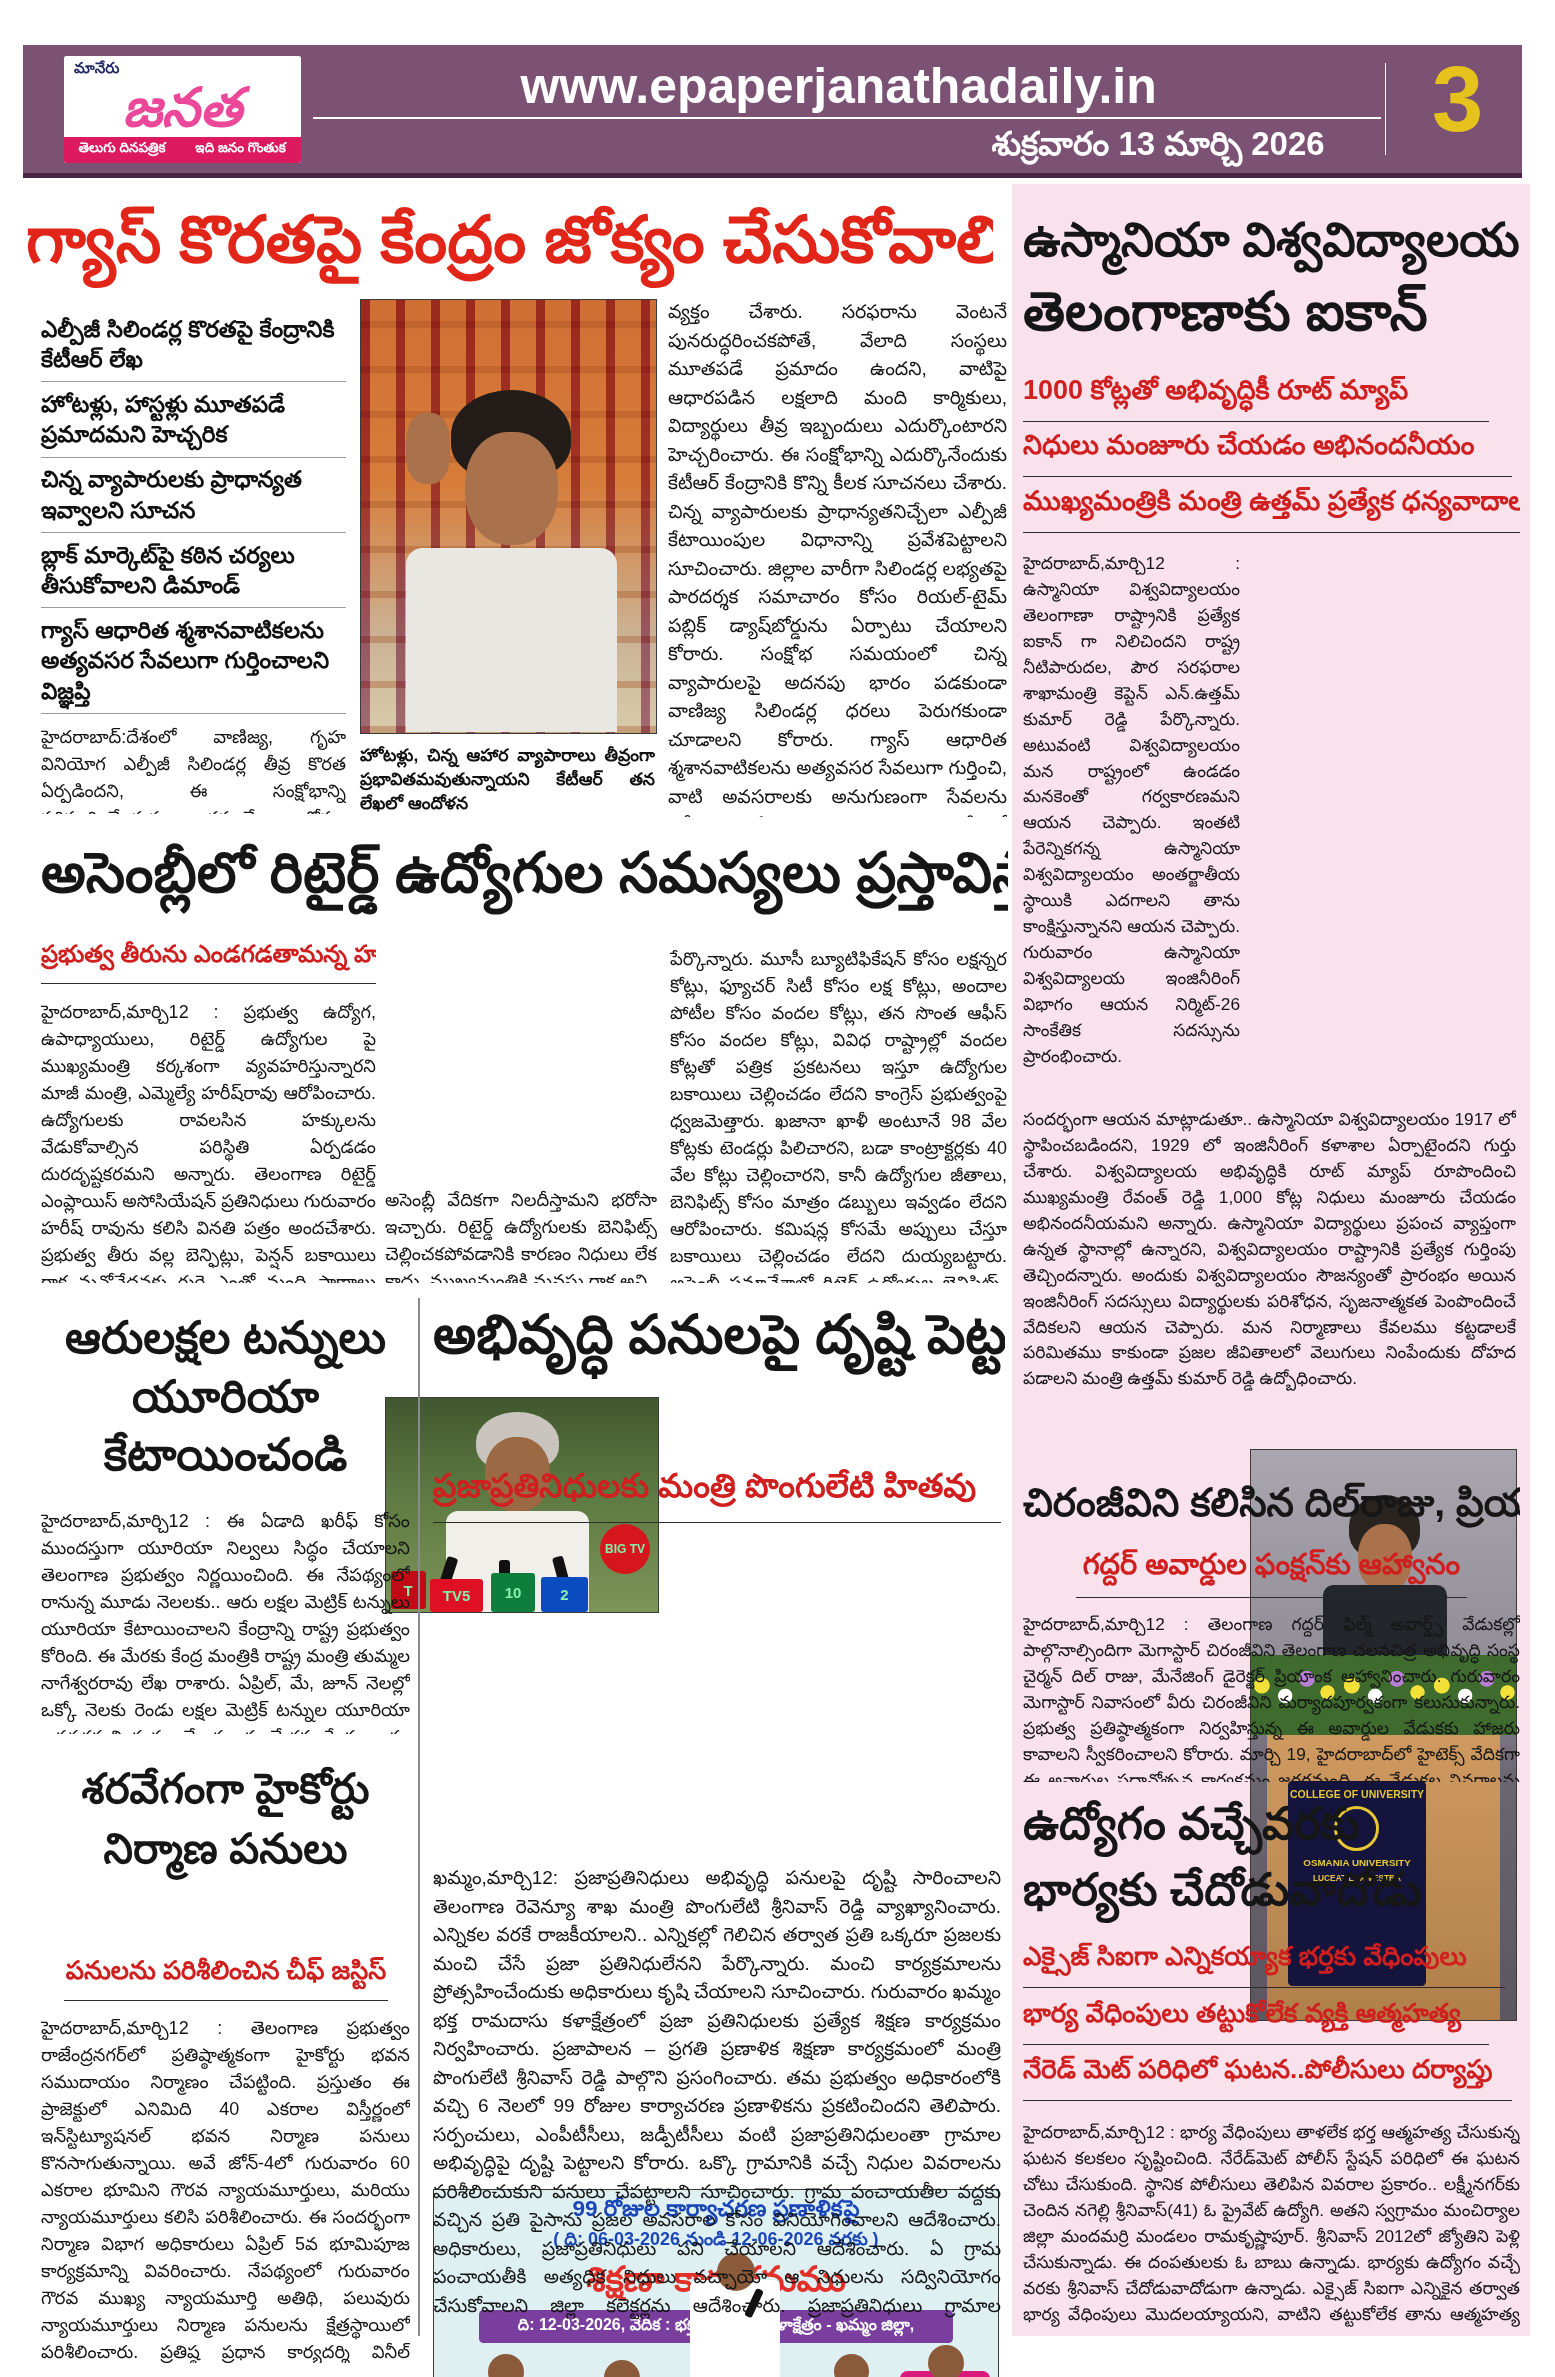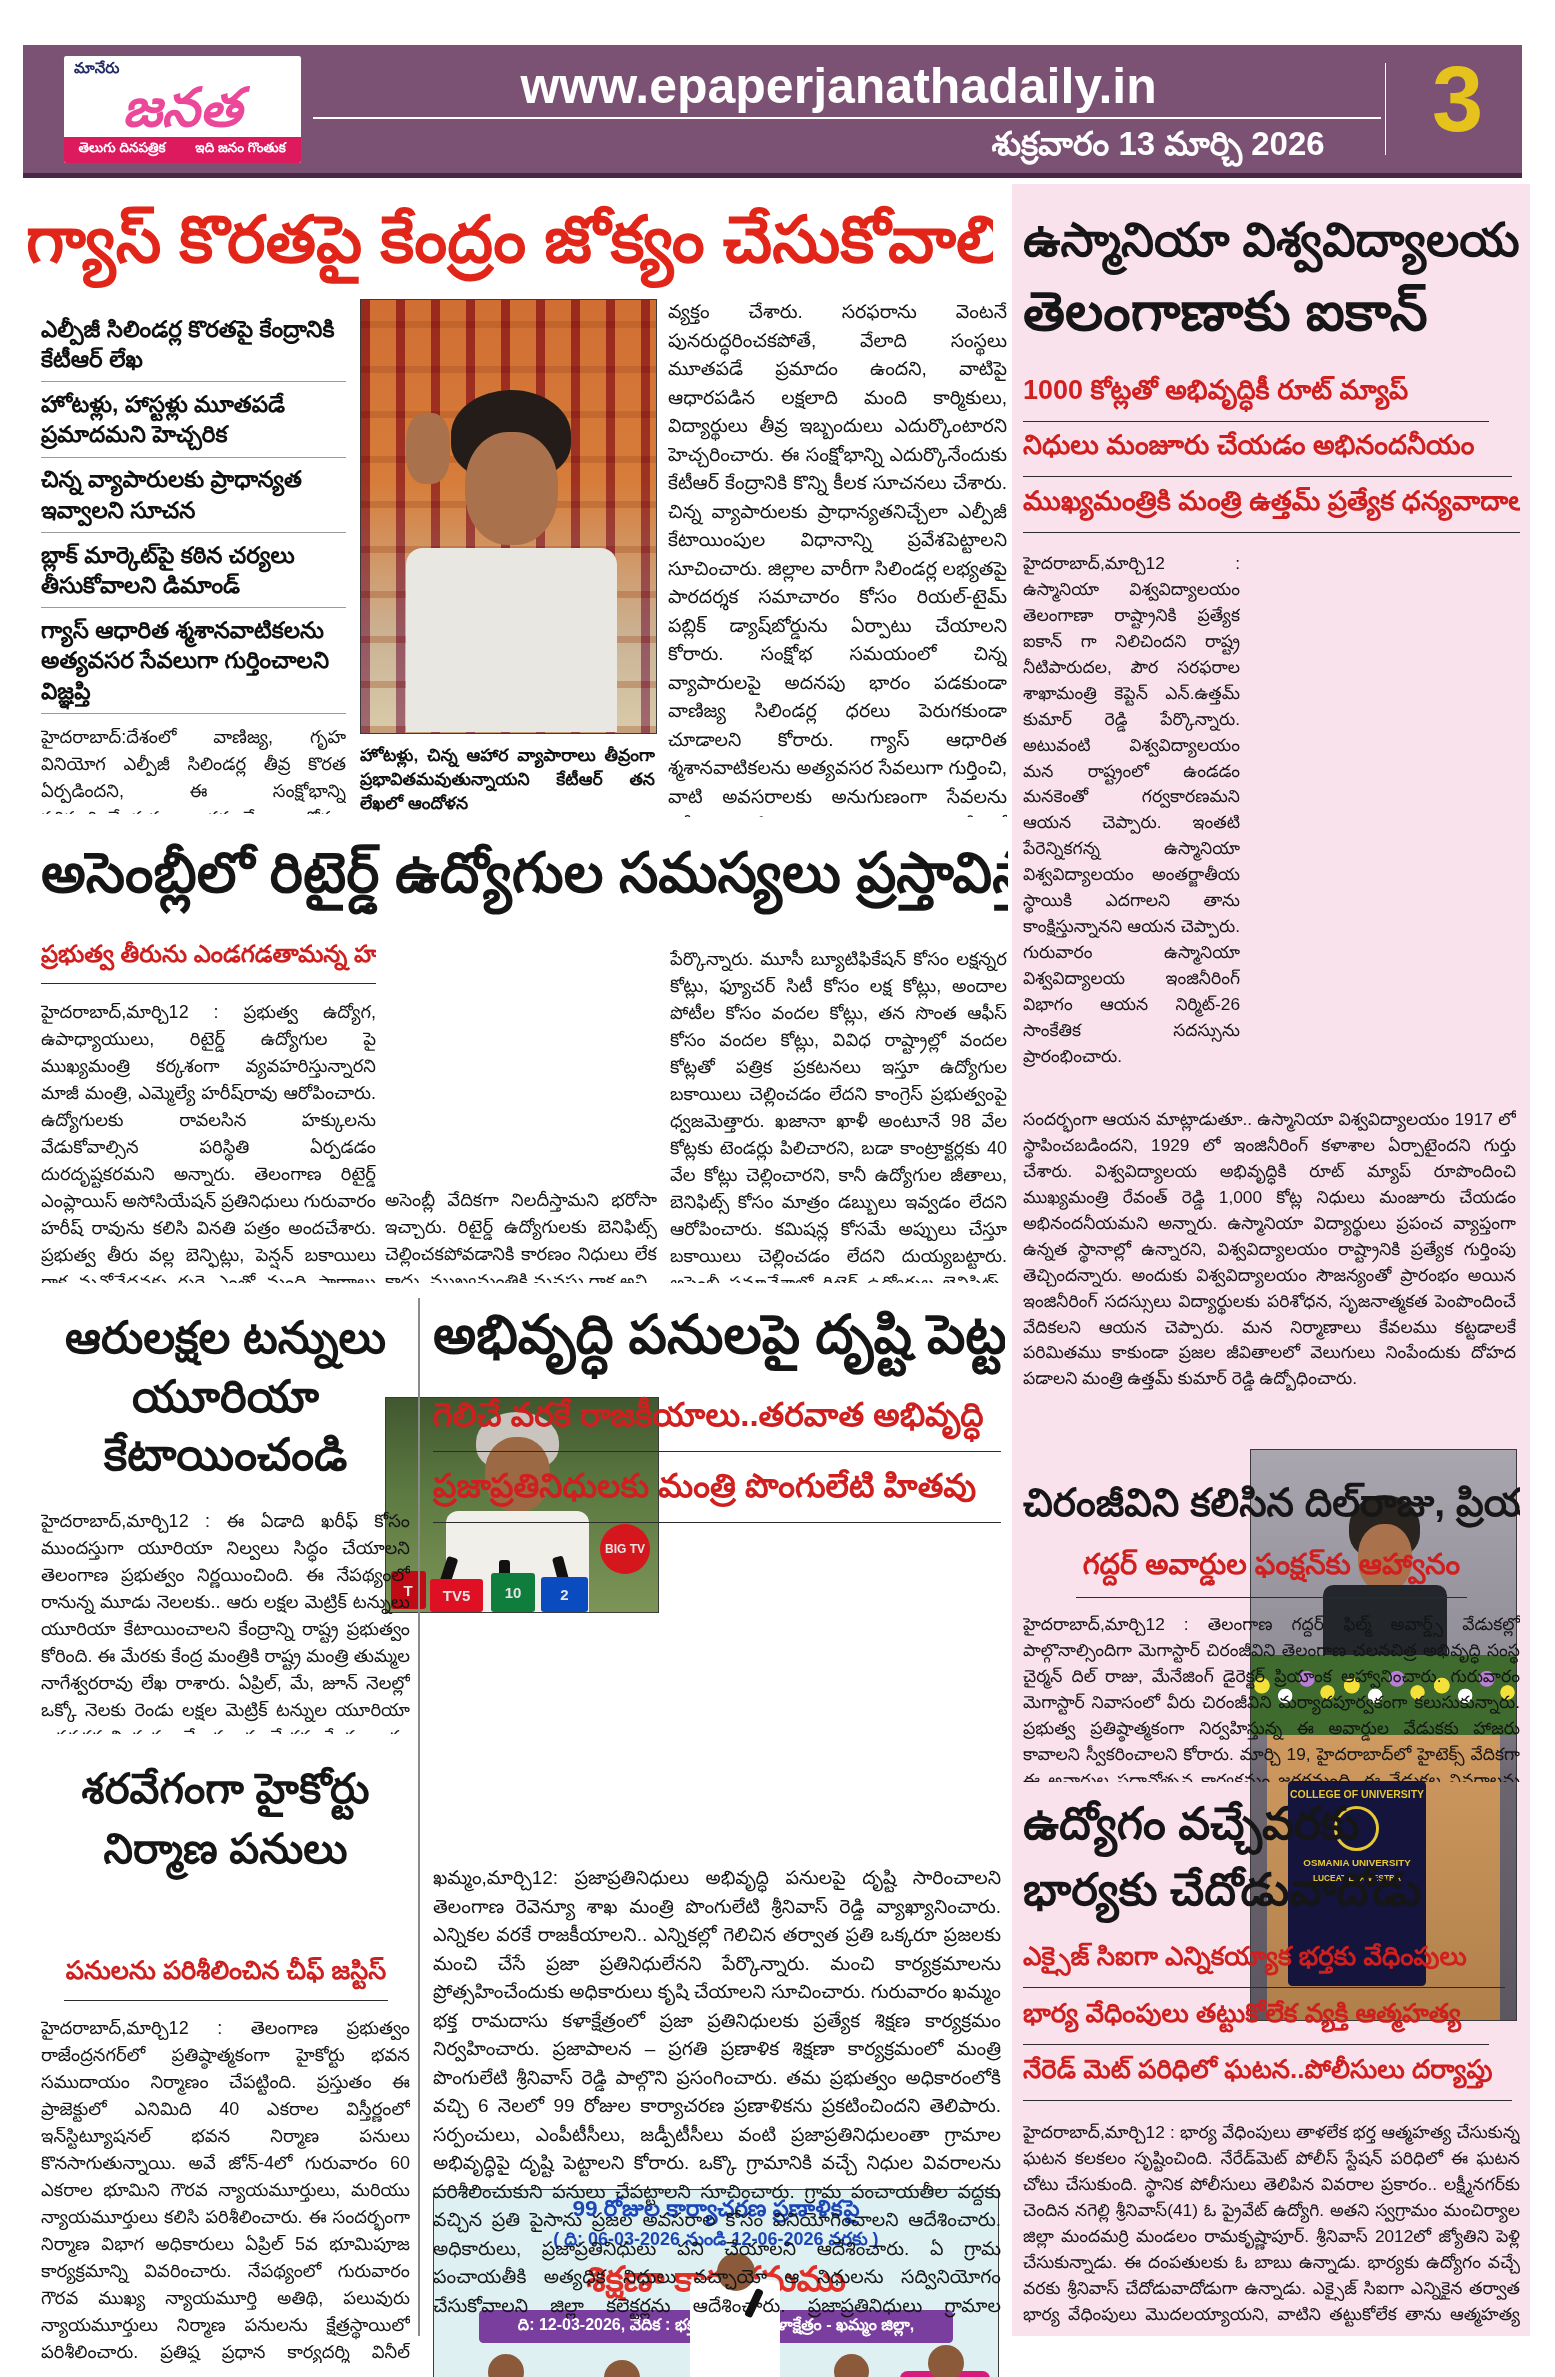--- a/index.html
+++ b/index.html
@@ -29,21 +29,21 @@
   .vline{background:#ffffff;}
   .hline{background:#ffffff;}
   .col-rule{background:#8a8a8a;}
   
   .ph-ktr{background:linear-gradient(180deg,#c2452c 0%,#cc5b37 42%,#b9aec2 78%,#cfd4e2 100%);position:relative;}
   .ph-ktr .lattice{position:absolute;inset:0;
       background:repeating-linear-gradient(90deg,rgba(122,18,18,.55) 0 9px,rgba(235,188,64,.35) 9px 35px),
                  repeating-linear-gradient(0deg,rgba(122,18,18,.35) 0 7.5px,rgba(0,0,0,0) 7.5px 45px);}
   .shape{position:absolute;}
   .ph-harish{background:linear-gradient(180deg,#41572f 0%,#5d7a42 45%,#7d9457 100%);position:relative;}
-  .mic-flag{position:absolute;color:#e5e5e5;font-weight:800;font-size:15px;display:flex;
+  .mic-flag{position:absolute;color:#86efac;font-weight:800;font-size:15px;display:flex;
             align-items:center;justify-content:center;border-radius:3px;}
   .mic-rod{position:absolute;background:#111;border-radius:3px;}
   .ph-train{background:#dff0f2;position:relative;}
   .train-line1{position:absolute;top:6px;left:0;right:0;text-align:center;color:#1b46b8;font-weight:800;font-size:22.6px;}
   .train-line2{position:absolute;top:39px;left:0;right:0;text-align:center;color:#1b46b8;font-weight:700;font-size:18px;}
   .train-banner{position:absolute;top:69px;left:0;right:0;text-align:center;color:#e03028;font-weight:800;font-size:35px;}
   .train-strip{position:absolute;top:120px;left:45px;right:45px;height:33px;background:#7a3f9e;border-radius:4.5px;
                color:#ffffff;font-weight:700;font-size:16px;display:flex;align-items:center;justify-content:center;}
   .person{position:absolute;border-radius:7.5px 7.5px 0 0;}
   .head{position:absolute;border-radius:50%;background:#8a5a3b;}
@@ -132,21 +132,20 @@
   <div class="abs headline-blk" style="left:41px;top:1309px;width:369px;font-size:45px;text-align:center;line-height:1.3;">ఆరులక్షల టన్నులు యూరియా కేటాయించండి</div>
   <div class="abs body-text" style="left:41px;top:1508px;width:369px;height:226px;">హైదరాబాద్,మార్చి12 : ఈ ఏడాది ఖరీఫ్ కోసం ముందస్తుగా యూరియా నిల్వలు సిద్ధం చేయాలని తెలంగాణ ప్రభుత్వం నిర్ణయించింది. ఈ నేపథ్యంలో రానున్న మూడు నెలలకు.. ఆరు లక్షల మెట్రిక్ టన్నులు యూరియా కేటాయించాలని కేంద్రాన్ని రాష్ట్ర ప్రభుత్వం కోరింది. ఈ మేరకు కేంద్ర మంత్రికి రాష్ట్ర మంత్రి తుమ్మల నాగేశ్వరరావు లేఖ రాశారు. ఏప్రిల్, మే, జూన్ నెలల్లో ఒక్కో నెలకు రెండు లక్షల మెట్రిక్ టన్నుల యూరియా అవసరమని స్పష్టం చేశారు. ఈ మేరకు కేంద్రం రాష్ట్ర మంత్రి తుమ్మల ఈ రాసిన లేఖ రాష్ట్ర వ్యవసాయ అవసరాలను స్పష్టం చేసింది. ఈ మేరకు కేంద్రం మంత్రికి రాష్ట్ర మంత్రి తుమ్మల లేఖను హైదరాబాద్‌లో విడుదల చేశారు. ఖరీఫ్ సీజన్ రాష్ట్రానికి 50 వేల టన్నుల ఫారంద నిల్వలు మాత్రమే అంది అవకాశం ఉంటాయని. తెలంగాణలో 70 శాతం పంటలు ఖరీఫ్ సీజన్‌లోనే సాగవుతాయని లేఖలో తెలిపారు. జూలై, ఆగస్టులో యూరియా డిమాండ్ గరిష్ఠంగా పెరిగే అవకాశం ఉందని వివరించారు. జూలై నాటికి 3 లక్షల మెట్రిక్ టన్నుల నిల్వలు అవసరమవుతాయని తెలిపారు. ఎరువుల పంపిణీలో ఇబ్బందులు రాకుండా యాప్ ద్వారా తీసుకొచ్చిన విధానాన్ని మంత్రి తుమ్మల నాగేశ్వరరావు గుర్తు చేశారు.</div>
 
   <div class="abs headline-blk" style="left:41px;top:1759px;width:369px;font-size:42px;text-align:center;line-height:1.42;">శరవేగంగా హైకోర్టు నిర్మాణ పనులు</div>
   <div class="abs sub-red" style="left:64px;top:1956px;width:324px;font-size:25.6px;text-align:center;">పనులను పరిశీలించిన చీఫ్ జస్టిస్</div>
   <div class="abs body-text" style="left:41px;top:2015px;width:369px;height:348px;">హైదరాబాద్,మార్చి12 : తెలంగాణ ప్రభుత్వం రాజేంద్రనగర్‌లో ప్రతిష్ఠాత్మకంగా హైకోర్టు భవన సముదాయం నిర్మాణం చేపట్టింది. ప్రస్తుతం ఈ ప్రాజెక్టులో ఎనిమిది 40 ఎకరాల విస్తీర్ణంలో ఇన్‌స్టిట్యూషనల్ భవన నిర్మాణ పనులు కొనసాగుతున్నాయి. అవే జోన్-4లో గురువారం 60 ఎకరాల భూమిని గౌరవ న్యాయమూర్తులు, మరియు న్యాయమూర్తులు కలిసి పరిశీలించారు. ఈ సందర్భంగా నిర్మాణ విభాగ అధికారులు ఏప్రిల్ 5వ భూమిపూజ కార్యక్రమాన్ని వివరించారు. నేపథ్యంలో గురువారం గౌరవ ముఖ్య న్యాయమూర్తి అతిథి, పలువురు న్యాయమూర్తులు నిర్మాణ పనులను క్షేత్రస్థాయిలో పరిశీలించారు. ప్రతిష్ఠ ప్రధాన కార్యదర్శి వినీల్ తదితరులు ఈ పర్యటనలో పాల్గొన్నారు. నిర్మాణ పనులు శరవేగంగా సాగుతున్నాయని అభినందించారు. అలాగే పనులు వేగంగా సాగేందుకు అవసరమైన చర్యలు తీసుకోవాలని సందర్భంగారు. కార్యక్రమానికి అవసరమైన అన్ని ఏర్పాట్లు చేపట్టాలని రోడ్లు-భవనాల శాఖ అధికారులకు సూచించారు. అలాగే పనులు వేగంగా ముందుకు సాగేందుకు కాంట్రాక్టర్ సంస్థ ప్రతినిధులతో కలిసి సమన్వయం చేసుకుని అవసరమైన చర్యలు తీసుకోవాలని అధికారులను ఆదేశించారు.</div>
 
   <div class="abs col-rule" style="left:418px;top:1298px;width:1.5px;height:1038px;"></div>
 
   <div class="abs headline-blk nowrap" style="left:433px;top:1303px;width:572px;font-size:54px;">అభివృద్ధి పనులపై దృష్టి పెట్టండి</div>
-  <div class="abs sub-red nowrap" style="left:433px;top:1396px;width:568px;font-size:33px;">గెలిచే వరకే రాజకీయాలు..తరవాత అభివృద్ధి</div>
   <div class="abs sub-red nowrap" style="left:433px;top:1467px;width:568px;font-size:33px;">ప్రజాప్రతినిధులకు మంత్రి పొంగులేటి హితవు</div>
 
   <div class="abs photo ph-train" style="left:433px;top:1538px;width:564px;height:301px;">
     <div class="train-line1">99 రోజుల కార్యాచరణ ప్రణాళికపై</div>
     <div class="train-line2">( ది: 06-03-2026 నుండి 12-06-2026 వరకు )</div>
     <div class="train-banner">శిక్షణా కార్యక్రమము</div>
     <div class="train-strip">ది: 12-03-2026, వేదిక : భక్త రామదాసు కళాక్షేత్రం - ఖమ్మం జిల్లా,</div>
     <div class="person" style="left:30px;top:188px;width:83px;height:113px;background:#f3f1ea;"></div>
     <div class="head" style="left:54px;top:164px;width:36px;height:36px;"></div>
 

